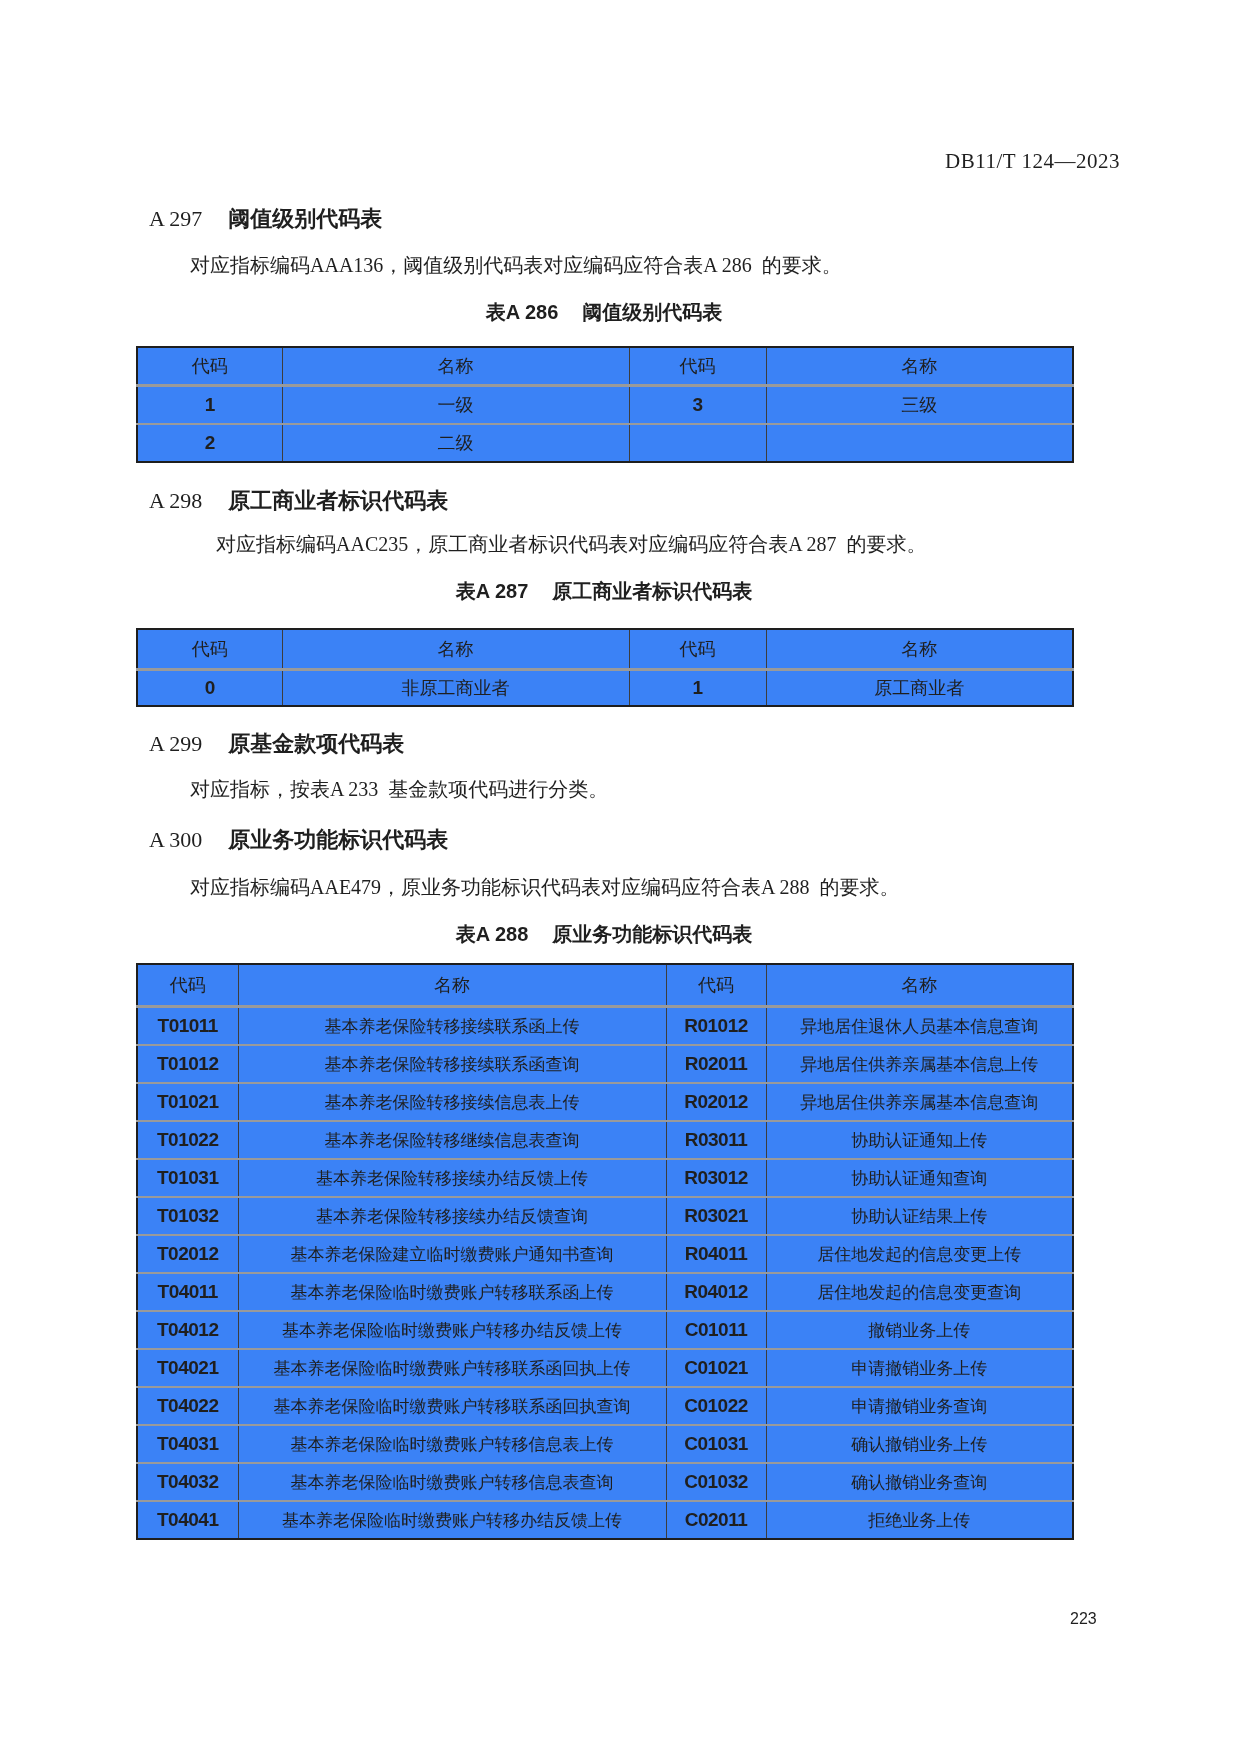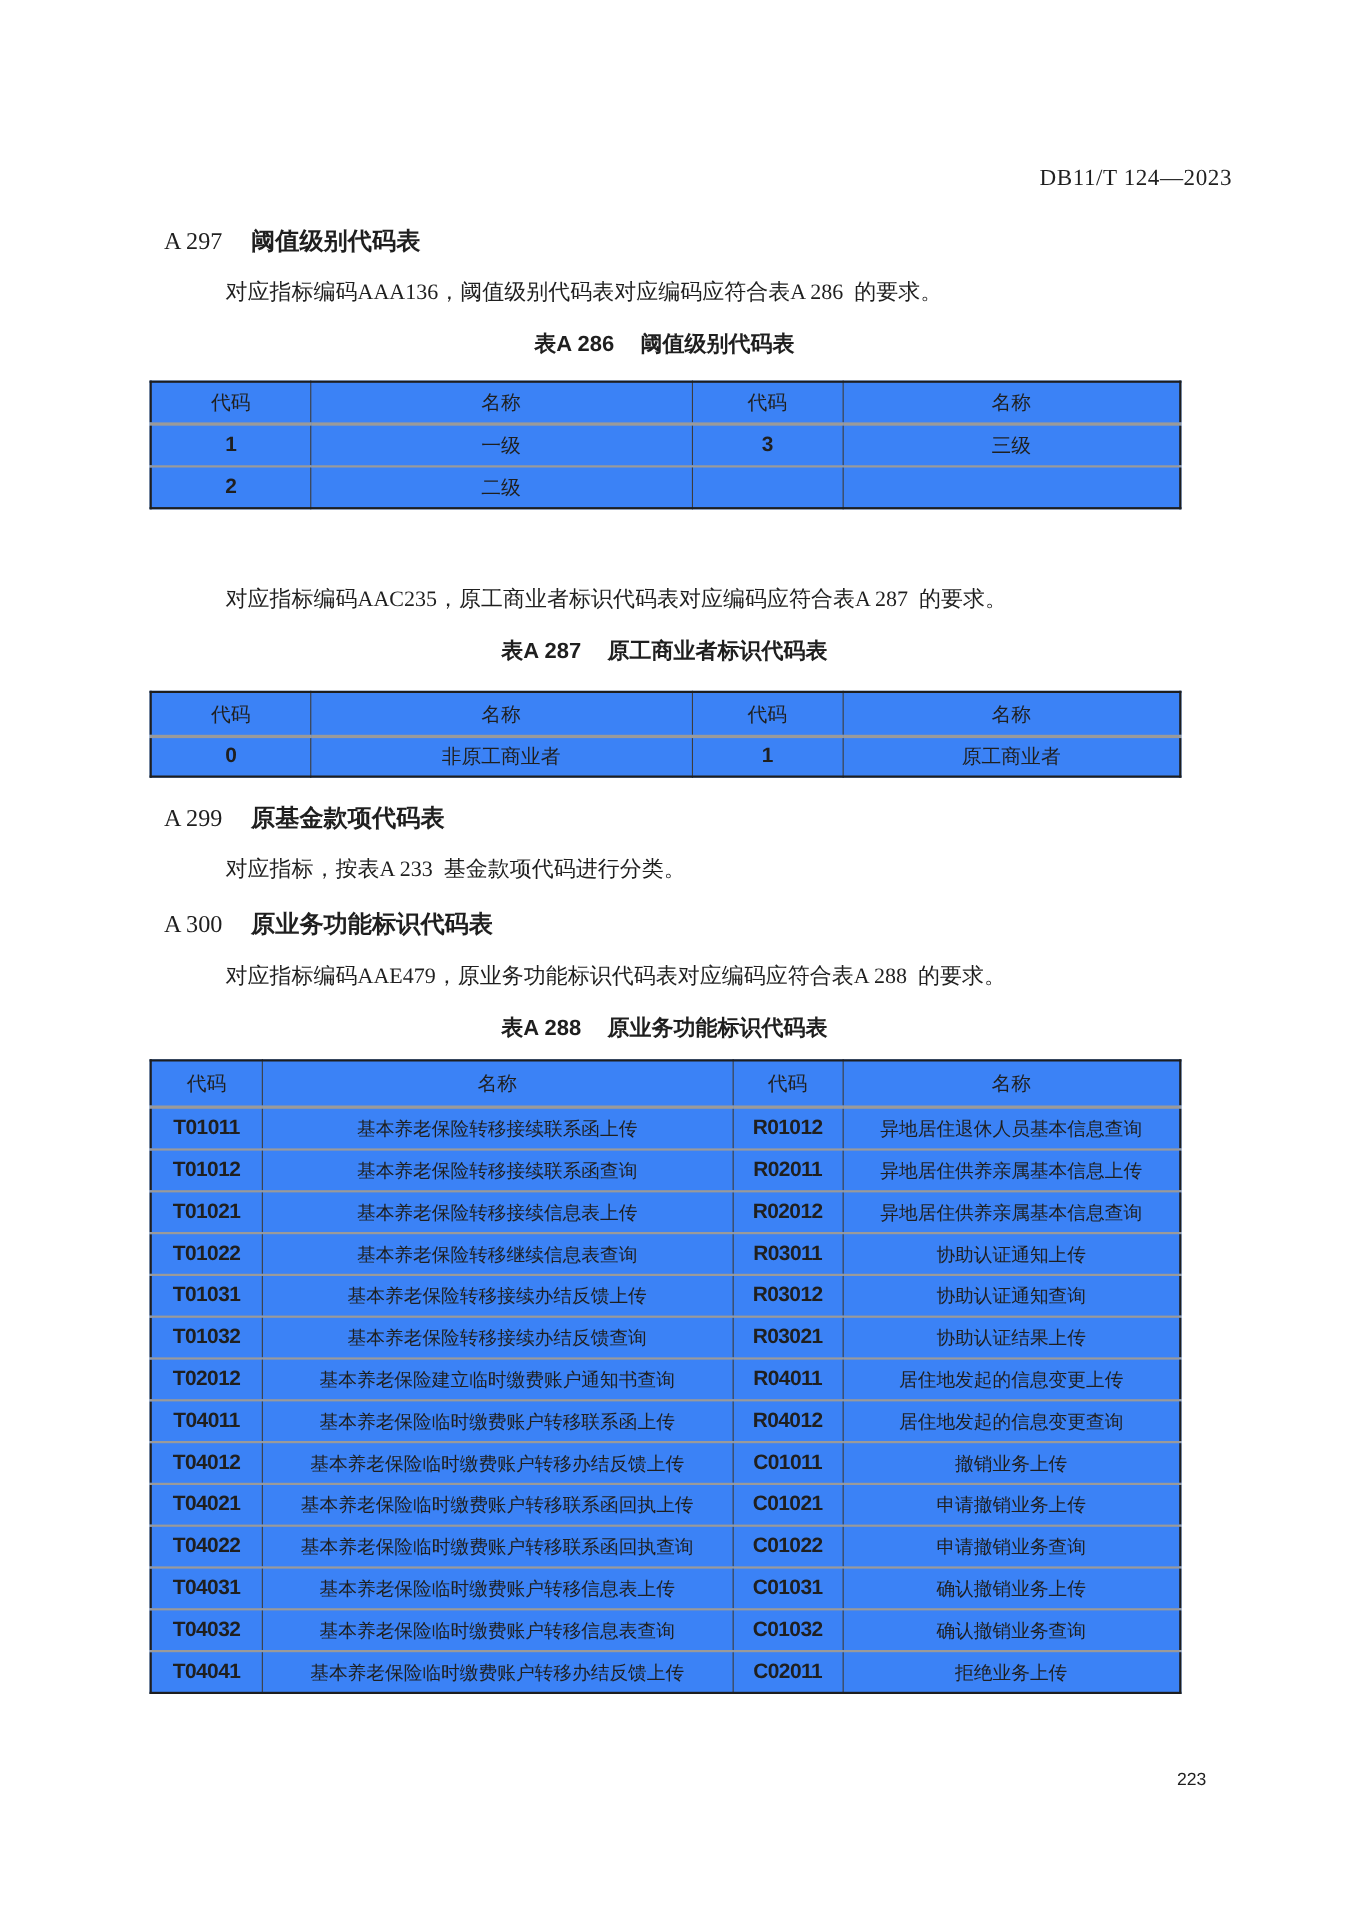--- a/index.html
+++ b/index.html
@@ -25,21 +25,21 @@
   .section-heading .h-num{
     font-family:"Liberation Serif", serif;
     font-weight:500;
   }
   .section-heading .h-title{
     margin-left:26px;
     font-weight:700;
     font-family:"Liberation Sans", sans-serif;
   }
   .para{
-    left:205px;width:900px;
+    left:190px;width:900px;
     font-size:20px;
     white-space:pre-wrap;
   }
   .caption{
     left:136px;width:936px;
     text-align:center;
     font-size:20px;font-weight:700;
   }
   .caption .cap-label{font-family:"Liberation Sans", sans-serif;}
   .caption .cap-title{margin-left:24px;font-family:"Liberation Sans", sans-serif;}
@@ -97,21 +97,21 @@
   .t287 td{height:34px;}
   .t288{top:963px;}
   .t288 th{height:40px;}
   .t288 td{height:36px;}
   .t288 td.name-cell{font-size:17px;}
 
   .h-a297{top:204px;}
   .p-1{top:252px;}
   .cap-286{top:299px;}
   .h-a298{top:486px;}
-  .p-2{top:531px;}
+  .p-2{top:531px;margin-left:26px;}
   .cap-287{top:578px;}
   .h-a299{top:729px;}
   .p-3{top:776px;}
   .h-a300{top:825px;}
   .p-4{top:874px;}
   .cap-288{top:921px;}
   .page-number{
     top:1610px;left:1070px;
     font-size:16px;
     font-family:"Liberation Sans", sans-serif;
@@ -155,20 +155,23 @@
         </tr>
         <tr>
           <td class="code-cell">2</td>
           <td class="name-cell">二级</td>
           <td class="code-cell"></td>
           <td class="name-cell"></td>
         </tr>
       </tbody>
   </table>
 
+  <div class="abs section-heading h-a298">
+    <span class="h-num">A 298</span><span class="h-title">原工商业者标识代码表</span>
+  </div>
   <div class="abs para p-2">对应指标编码AAC235，原工商业者标识代码表对应编码应符合表A 287  的要求。</div>
   <div class="abs caption cap-287">
     <span class="cap-label">表A 287</span><span class="cap-title">原工商业者标识代码表</span>
   </div>
   <table class="abs doc-table small-table t287">
     <colgroup>
         <col class="c1">
         <col class="c2">
         <col class="c3">
         <col class="c4">

